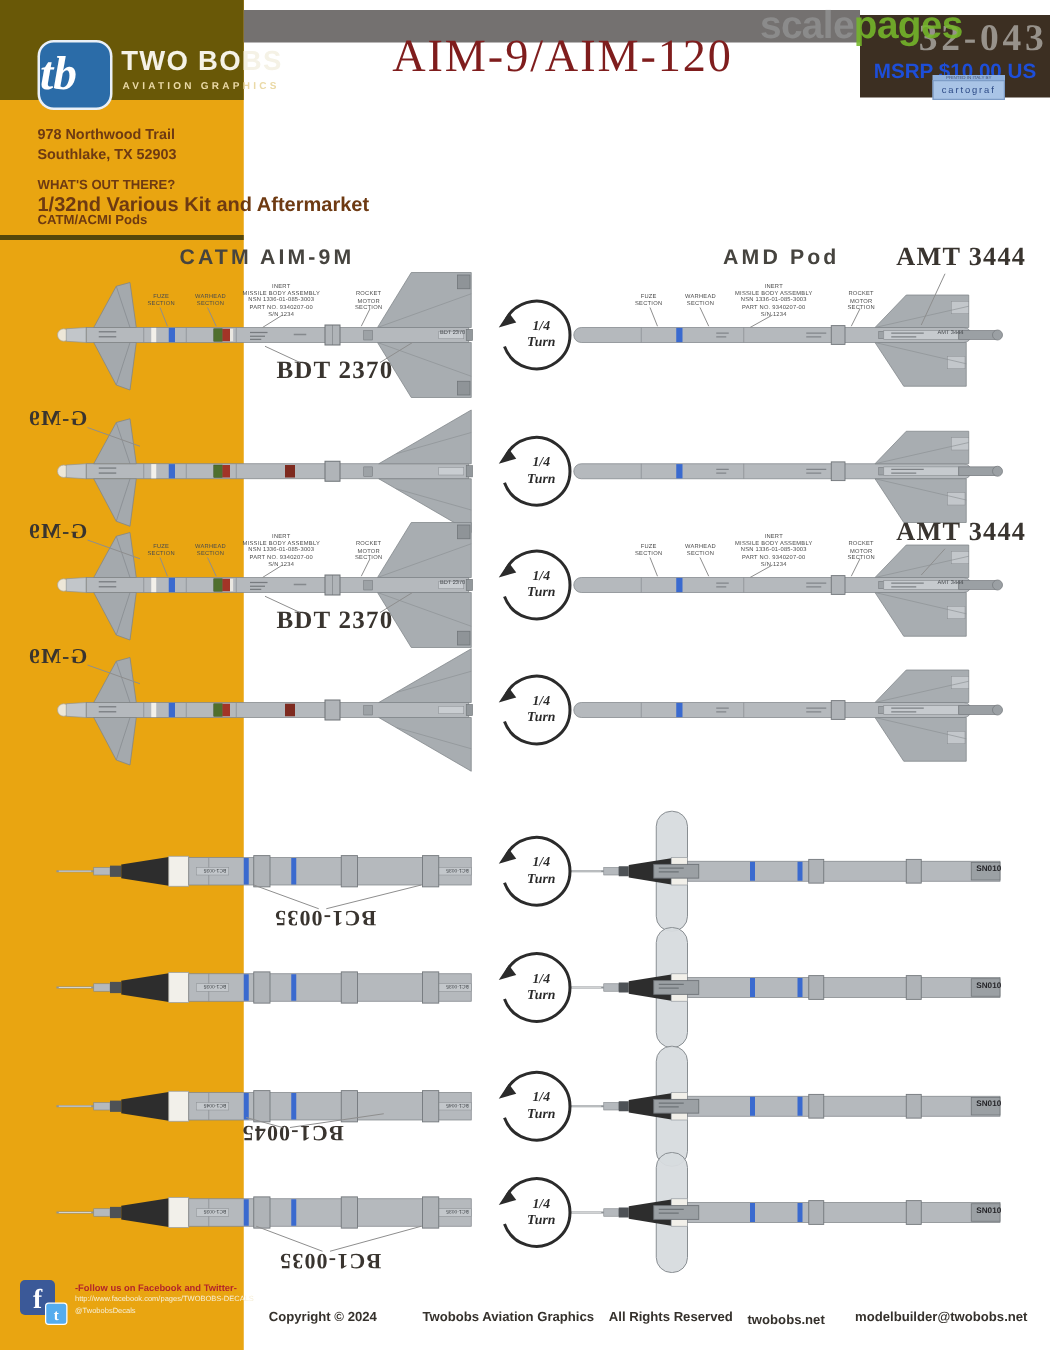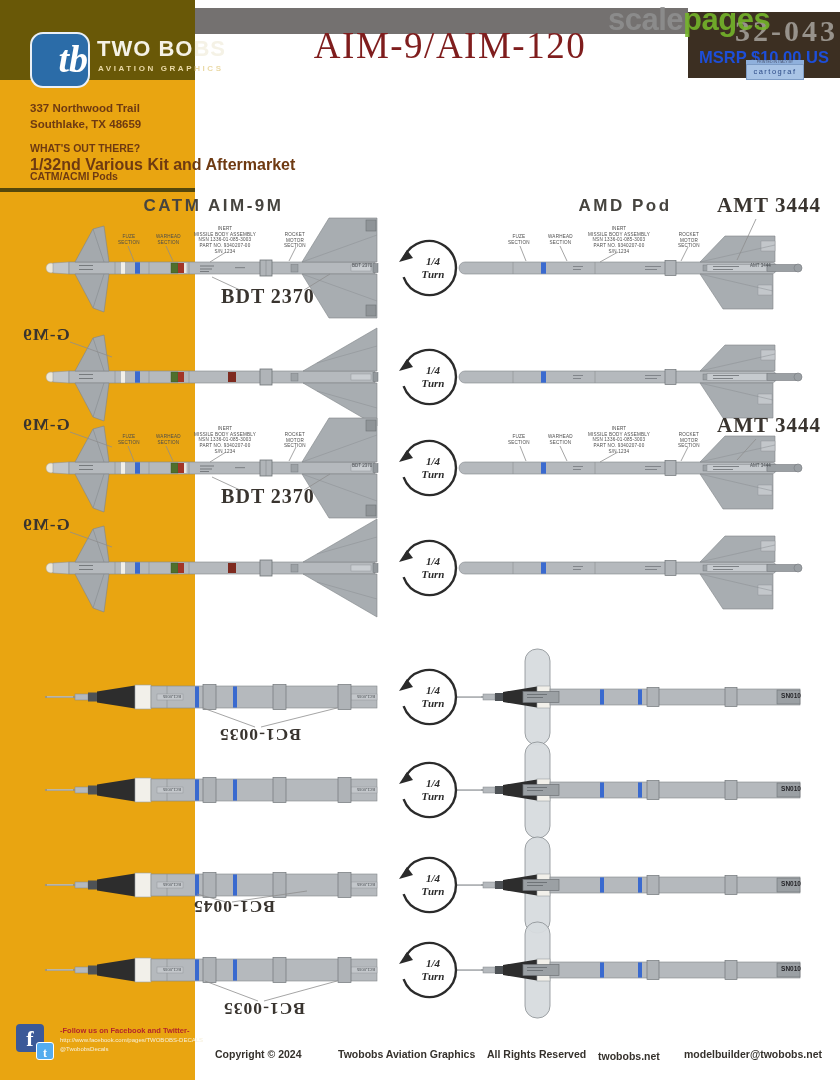--- a/index.html
+++ b/index.html
@@ -41,29 +41,29 @@
   <div class="abs" style="left:608px;top:2px;font-size:31px;font-weight:bold;letter-spacing:-0.5px;opacity:.88;white-space:nowrap;">
     <span style="color:#8F8F8F;margin-top:12px;">scale</span><span style="color:#76B82A;">pages</span>
   </div>
   <div class="abs" style="left:746px;top:60px;width:58px;">
     <div style="font-size:3.6px;color:#46506e;text-align:center;background:#8FB0DC;">PRINTED IN ITALY BY</div>
     <div style="font-size:7.5px;color:#2C4A86;text-align:center;background:#A9C4E6;border:.5px solid #7d9cc6;
                 height:14px;line-height:14px;letter-spacing:1.5px;">cartograf</div>
   </div>
 
   <div class="abs" style="left:30px;top:32px;width:56px;height:52px;background:#2B6CA8;border:2.5px solid rgba(255,255,255,.9);
-              border-radius:13px;text-align:right;">
+              border-radius:13px;text-align:left;">
     <span style="font-family:'Liberation Serif',serif;font-style:italic;font-weight:bold;font-size:38px;
                  color:#ffffff;line-height:50px;">tb</span>
   </div>
   <div class="abs" style="left:97px;top:36px;font-size:22px;font-weight:bold;color:#F5F2E6;letter-spacing:1px;white-space:nowrap;">TWO BOBS</div>
   <div class="abs" style="left:98px;top:64px;font-size:8px;font-weight:bold;color:#EAD9A6;letter-spacing:2.6px;white-space:nowrap;">AVIATION GRAPHICS</div>
 
-  <div class="sbtxt" style="left:30px;top:102px;font-size:11.5px;">337 Northwood Trail</div>
-  <div class="sbtxt" style="left:30px;top:118px;font-size:11.5px;">Southlake, TX 48659</div>
+  <div class="sbtxt" style="left:30px;top:102px;font-size:11.5px;">978 Northwood Trail</div>
+  <div class="sbtxt" style="left:30px;top:118px;font-size:11.5px;">Southlake, TX 52903</div>
   <div class="sbtxt" style="left:30px;top:142px;font-size:10.5px;">WHAT'S OUT THERE?</div>
   <div class="sbtxt" style="left:30px;top:156px;font-size:16px;">1/32nd Various Kit and Aftermarket</div>
   <div class="sbtxt" style="left:30px;top:170px;font-size:10.5px;">CATM/ACMI Pods</div>
 
   <div class="abs sechead" style="left:126px;top:196px;width:175px;">CATM AIM-9M</div>
   <div class="abs sechead" style="left:545px;top:196px;width:160px;">AMD Pod</div>
 
   <svg width="0" height="0" style="position:absolute">
     <defs>
       <symbol id="sym-aim9a" viewBox="0 0 335 110">

